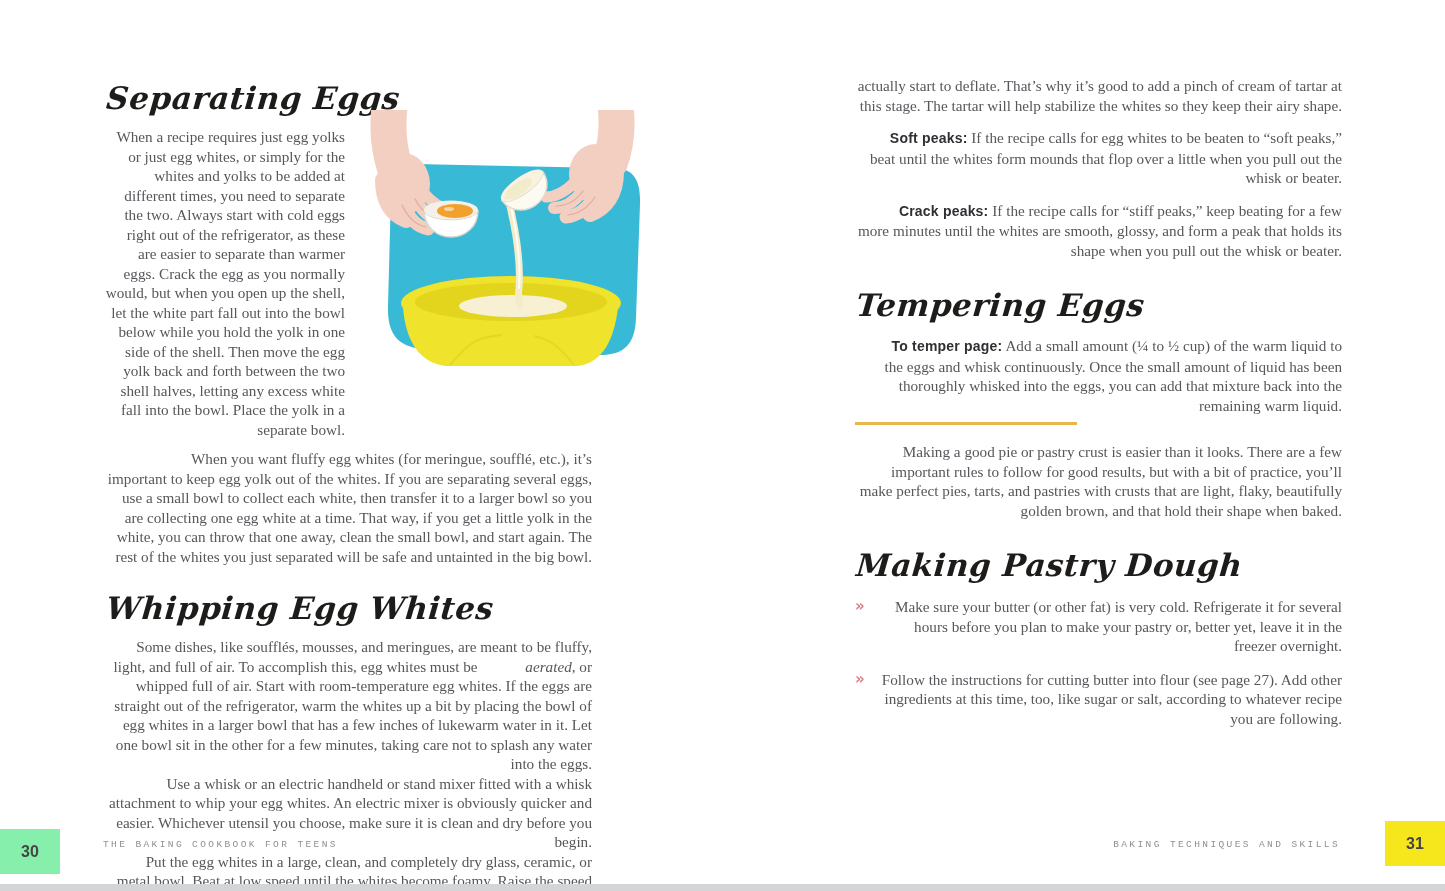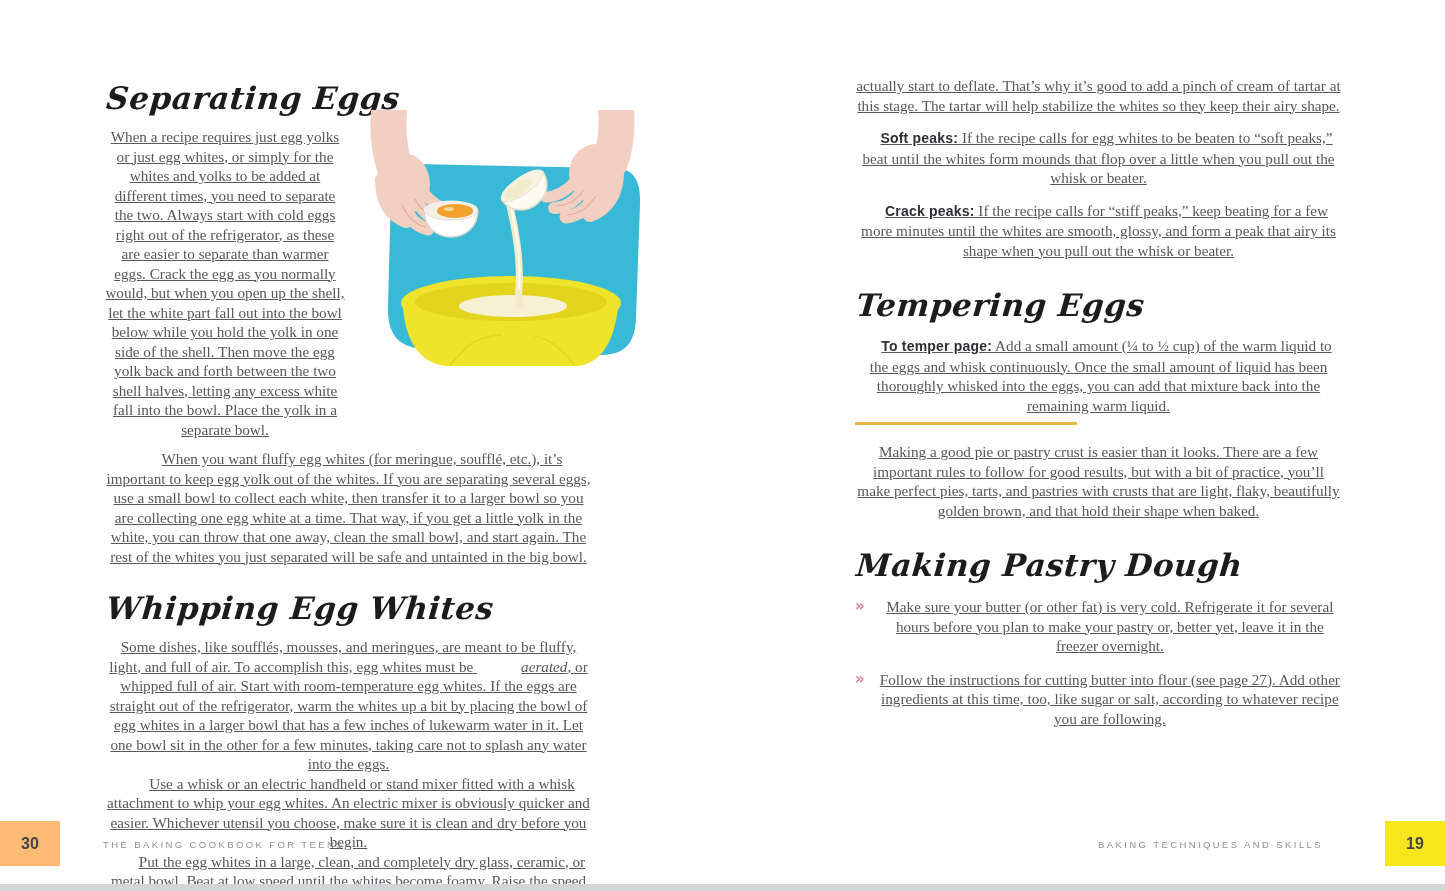--- a/index.html
+++ b/index.html
@@ -8,22 +8,21 @@
     overflow:hidden; font-family:"Liberation Serif", serif;
   }
   
   .script-title {
     font-family:"DejaVu Serif", serif; font-style:italic; font-weight:700;
     font-size:31px; color:#1d1c1a; margin:0 0 11px 0; letter-spacing:0.5px;
     transform:skewX(-5deg); transform-origin:left bottom;
   }
   .body {
     font-size:15.2px; line-height:19.5px; color:#56575b; margin:0;
-    text-align:center;
-    text-decoration:underline;
+    text-align:right;
   }
   .indent { text-indent:27px; }
   .mt { margin-top:13px; }
   .narrow { width:240px; }
   em { font-style:italic;margin-left:44px; }
   .sans-label {
     font-family:"Liberation Sans", sans-serif; font-weight:700;
     font-size:14px; color:#2f3034; letter-spacing:0.2px;margin-left:16px;
   }
   .sans-heading {
@@ -44,25 +43,25 @@
   .page-num-box {
     position:absolute; top:821px; width:60px; height:45px;
     display:flex; align-items:center; justify-content:center;
     font-family:"Liberation Sans", sans-serif; font-weight:700;
     font-size:16px; color:#454545;
   }
   .page-num-left  { left:0; }
   .page-num-right { right:0; }
   .footer-label {
     position:absolute; top:839px;
-    font-family:Liberation Sans, sans-serif; font-size:9.5px;
+    font-family:Liberation Mono, monospace; font-size:9.5px;
     letter-spacing:2.4px; color:#8f9093; white-space:nowrap;
   }
   .footer-label-left  { left:103px; }
-  .footer-label-right { right:122px; }
+  .footer-label-right { right:105px; }
   .bottom-strip { position:absolute; left:0; bottom:0; width:100%; height:7px; background:#d4d5d6; }
 </style>
 </head>
 <body>
 
 <div class="spread">
 
   <div class="page-left">
     <h2 class="script-title">Separating Eggs</h2>
     <p class="body narrow">When a recipe requires just egg yolks or just egg whites, or simply for the whites and yolks to be added at different times, you need to separate the two. Always start with cold eggs right out of the refrigerator, as these are easier to separate than warmer eggs. Crack the egg as you normally would, but when you open up the shell, let the white part fall out into the bowl below while you hold the yolk in one side of the shell. Then move the egg yolk back and forth between the two shell halves, letting any excess white fall into the bowl. Place the yolk in a separate bowl.</p>
@@ -125,40 +124,40 @@
       <ellipse cx="0" cy="-2" rx="25" ry="8.5" fill="#f8f2df"></ellipse>
       <ellipse cx="-5" cy="-1" rx="16" ry="6" fill="#f3ecca"></ellipse>
     </g>
   </svg>
 
   <div class="page-right">
     <p class="body">actually start to deflate. That’s why it’s good to add a pinch of cream of tartar at this stage. The tartar will help stabilize the whites so they keep their airy shape.</p>
 
     <p class="body mt"><span class="sans-label">Soft peaks:</span><span> If the recipe calls for egg whites to be beaten to “soft peaks,” beat until the whites form mounds that flop over a little when you pull out the whisk or beater.</span></p>
 
-    <p class="body mt"><span class="sans-label">Crack peaks:</span><span> If the recipe calls for “stiff peaks,” keep beating for a few more minutes until the whites are smooth, glossy, and form a peak that airy its shape when you pull out the whisk or beater.</span></p>
+    <p class="body mt"><span class="sans-label">Crack peaks:</span><span> If the recipe calls for “stiff peaks,” keep beating for a few more minutes until the whites are smooth, glossy, and form a peak that holds its shape when you pull out the whisk or beater.</span></p>
 
     <h2 class="script-title" style="margin-top:27px">Tempering Eggs</h2>
 
     <p class="body mt"><span class="sans-label">To temper page:</span><span> Add a small amount (¼ to ½ cup) of the warm liquid to the eggs and whisk continuously. Once the small amount of liquid has been thoroughly whisked into the eggs, you can add that mixture back into the remaining warm liquid.</span></p>
 
     <div class="gold-rule" style="background: rgb(233, 182, 75);"></div>
     <p class="body">Making a good pie or pastry crust is easier than it looks. There are a few important rules to follow for good results, but with a bit of practice, you’ll make perfect pies, tarts, and pastries with crusts that are light, flaky, beautifully golden brown, and that hold their shape when baked.</p>
 
     <h2 class="script-title" style="margin-top:27px; margin-bottom:6px">Making Pastry Dough</h2>
 
     <div class="bullet-item">
       <span class="chev" style="color: rgb(217, 129, 140);">»</span>
       <p class="body">Make sure your butter (or other fat) is very cold. Refrigerate it for several hours before you plan to make your pastry or, better yet, leave it in the freezer overnight.</p>
     </div>
     <div class="bullet-item">
       <span class="chev" style="color: rgb(217, 129, 140);">»</span>
       <p class="body">Follow the instructions for cutting butter into flour (see page 27). Add other ingredients at this time, too, like sugar or salt, according to whatever recipe you are following.</p>
     </div>
   </div>
 
-  <div class="page-num-box page-num-left" style="background: #fdba74;">30</div>
+  <div class="page-num-box page-num-left" style="background: #86efac; margin-top: 8px;">30</div>
   <div class="footer-label footer-label-left">THE BAKING COOKBOOK FOR TEENS</div>
   <div class="footer-label footer-label-right">BAKING TECHNIQUES AND SKILLS</div>
-  <div class="page-num-box page-num-right" style="background: rgb(246, 231, 29);">19</div>
+  <div class="page-num-box page-num-right" style="background: rgb(246, 231, 29);">31</div>
   <div class="bottom-strip"></div>
 
 </div>
 
 </body></html>

